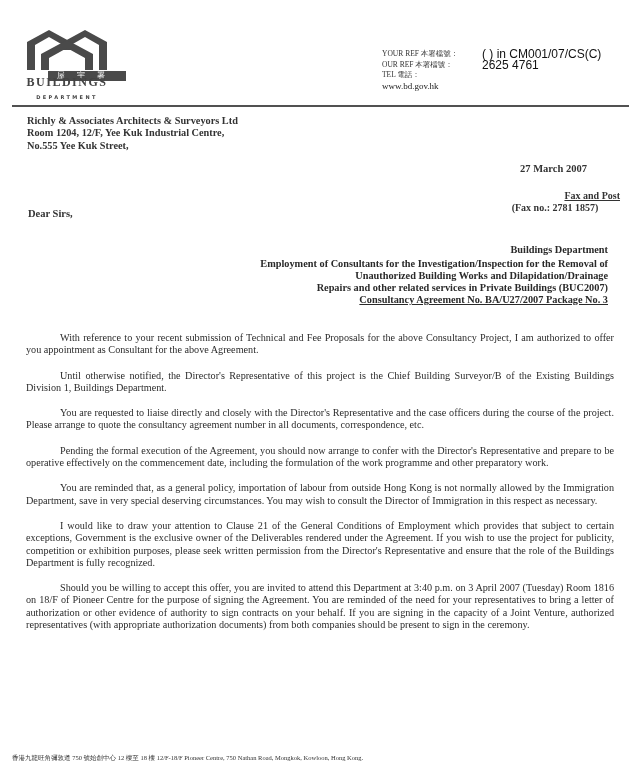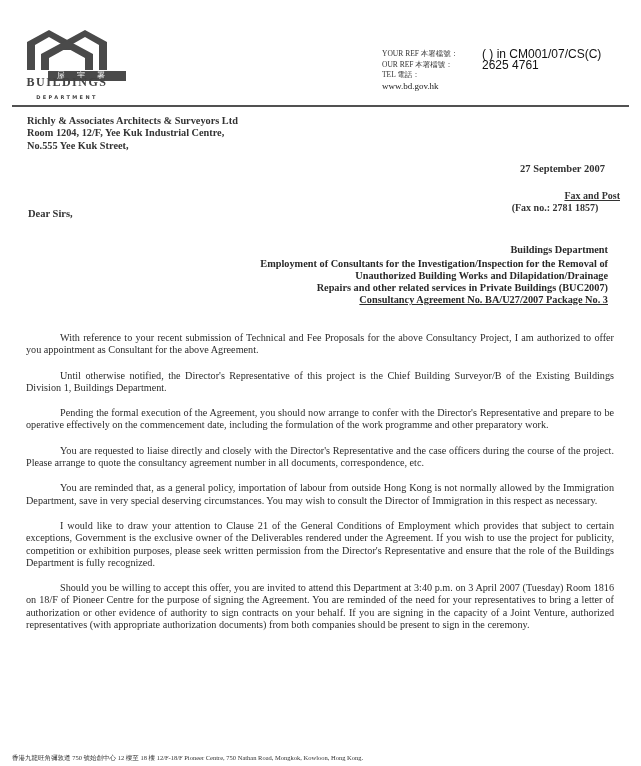--- a/index.html
+++ b/index.html
@@ -89,40 +89,40 @@
 </div>
 
 <div id="rule" class="abs"></div>
 
 <div id="address" class="abs">
   <div>Richly &amp; Associates Architects &amp; Surveyors Ltd</div>
   <div>Room 1204, 12/F, Yee Kuk Industrial Centre,</div>
   <div>No.555 Yee Kuk Street,</div>
 </div>
 
-<div id="date" class="abs">27 September 2007</div>
+<div id="date" class="abs">27 March 2007</div>
 
 <div id="fax" class="abs">
   <div class="u">Fax and Post</div>
   <div>(Fax no.: 2781 1857)</div>
 </div>
 
 <div id="salutation" class="abs">Dear Sirs,</div>
 
 <div id="heading" class="abs">
   <div class="dept">Buildings Department</div>
   <div>Employment of Consultants for the Investigation/Inspection for the Removal of</div>
   <div>Unauthorized Building Works and Dilapidation/Drainage</div>
   <div>Repairs and other related services in Private Buildings (BUC2007)</div>
   <div class="u">Consultancy Agreement No. BA/U27/2007 Package No. 3</div>
 </div>
 
 <div id="body" class="abs">
   <p>With reference to your recent submission of Technical and Fee Proposals for the above Consultancy Project, I am authorized to offer you appointment as Consultant for the above Agreement.</p>
   <p>Until otherwise notified, the Director's Representative of this project is the Chief Building Surveyor/B of the Existing Buildings Division 1, Buildings Department.</p>
+  <p>You are requested to liaise directly and closely with the Director's Representative and the case officers during the course of the project.   Please arrange to quote the consultancy agreement number in all documents, correspondence, etc.</p>
   <p>Pending the formal execution of the Agreement, you should now arrange to confer with the Director's Representative and prepare to be operative effectively on the commencement date, including the formulation of the work programme and other preparatory work.</p>
-  <p>You are requested to liaise directly and closely with the Director's Representative and the case officers during the course of the project.   Please arrange to quote the consultancy agreement number in all documents, correspondence, etc.</p>
   <p>You are reminded that, as a general policy, importation of labour from outside Hong Kong is not normally allowed by the Immigration Department, save in very special deserving circumstances. You may wish to consult the Director of Immigration in this respect as necessary.</p>
   <p>I would like to draw your attention to Clause 21 of the General Conditions of Employment which provides that subject to certain exceptions, Government is the exclusive owner of the Deliverables rendered under the Agreement.   If you wish to use the project for publicity, competition or exhibition purposes, please seek written permission from the Director's Representative and ensure that the role of the Buildings Department is fully recognized.</p>
   <p>Should you be willing to accept this offer, you are invited to attend this Department at 3:40 p.m. on 3 April 2007 (Tuesday) Room 1816 on 18/F of Pioneer Centre for the purpose of signing the Agreement.   You are reminded of the need for your representatives to bring a letter of authorization or other evidence of authority to sign contracts on your behalf. If you are signing in the capacity of a Joint Venture, authorized representatives (with appropriate authorization documents) from both companies should be present to sign in the ceremony.</p>
 </div>
 
 <div id="footer" class="abs">香港九龍旺角彌敦道 750 號始創中心 12 樓至 18 樓  12/F-18/F Pioneer Centre, 750 Nathan Road, Mongkok, Kowloon, Hong Kong.</div>
 
 </body></html>

